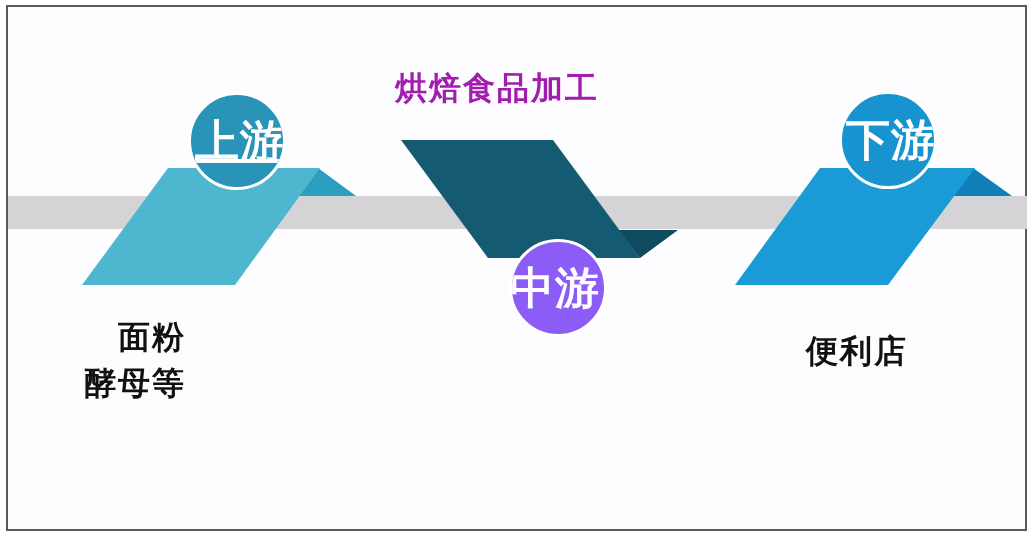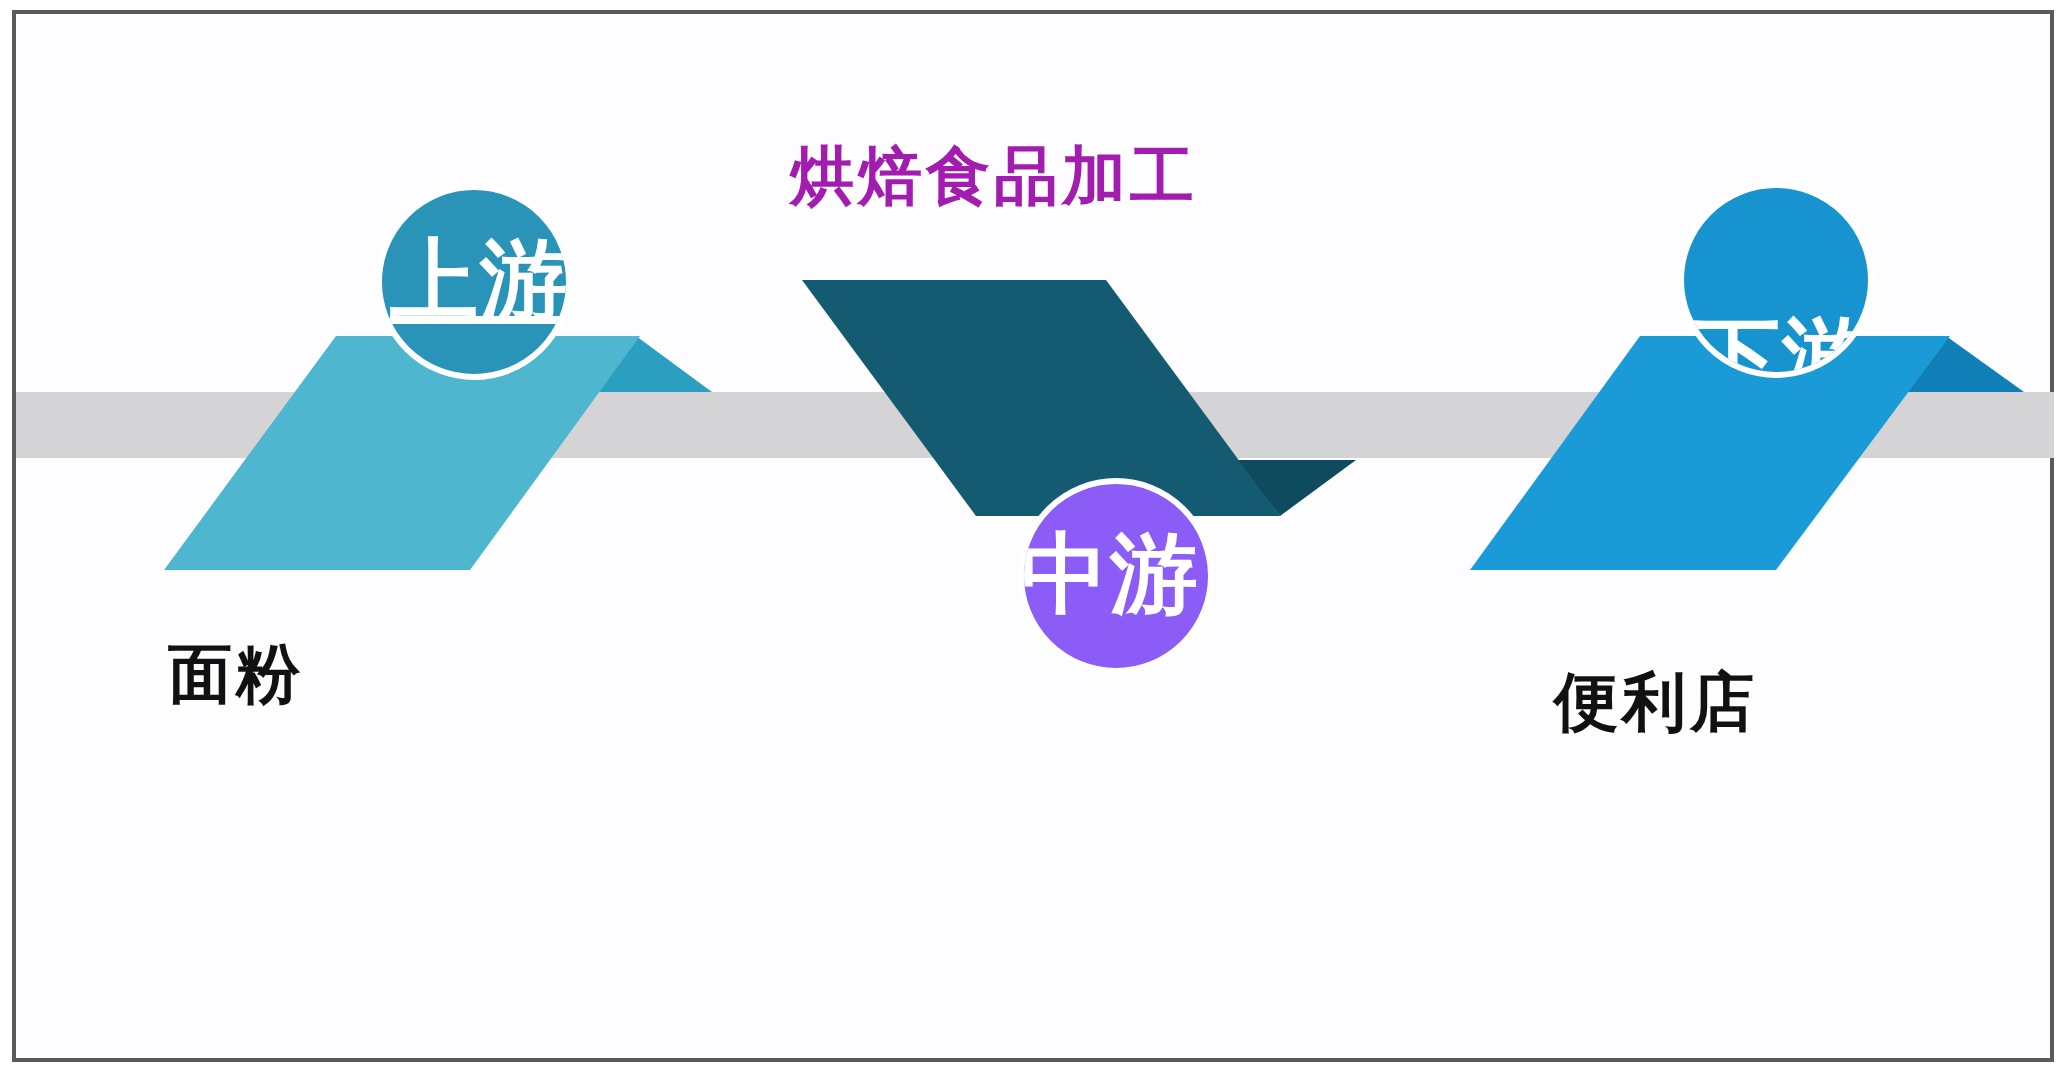--- a/index.html
+++ b/index.html
@@ -72,20 +72,21 @@
     }
     .text-block {
       position: absolute;
       font-size: 32px;
       font-weight: bold;
       color: #111111;
       white-space: nowrap;
     }
     .text-block .line {
       display: block;
+      text-align: right;
     }
     .left-block {
       left: 84px;
       top: 314px;
       line-height: 46px;
       text-align: left;
       letter-spacing: 2px;
     }
     .right-block {
       left: 748px;
@@ -122,24 +123,25 @@
 
 <div class="circle" style="left:188px; top:92px; width:98px; height:98px; background:#2a93b8;">
   <span class="circle-label" style="left:4px;text-decoration:underline;">上游</span>
 </div>
 
 <div class="circle" style="left:509px; top:239px; width:98px; height:98px; background:#8b5cf6;">
   <span class="circle-label" style="left:-2px;">中游</span>
 </div>
 
 <div class="circle" style="left:839px; top:91px; width:98px; height:98px; background:#1793cf;">
-  <span class="circle-label" style="left:4px;margin-top:40px;">下游</span>
+  <span class="circle-label" style="left:4px;">下游</span>
 </div>
 
 <div class="title">烘焙食品加工</div>
 
 <div class="text-block left-block">
   <span class="line">面粉</span>
+  <span class="line">酵母等</span>
 </div>
 
 <div class="text-block right-block">
   <span class="line">便利店</span>
 </div>
 
 </body></html>

